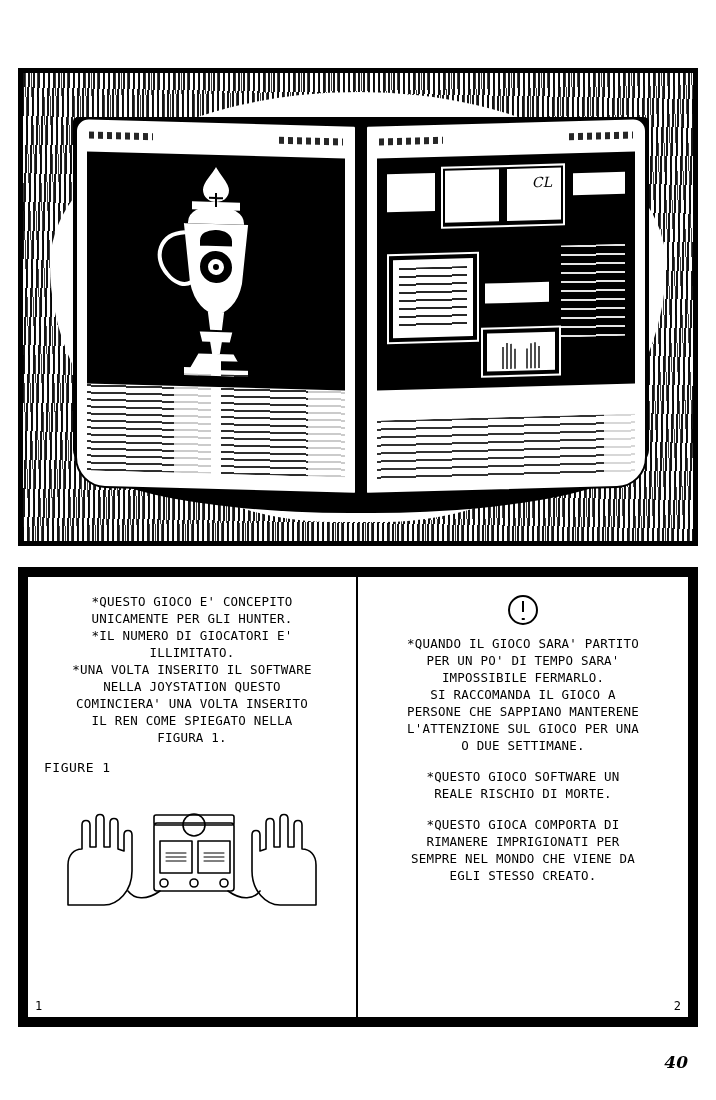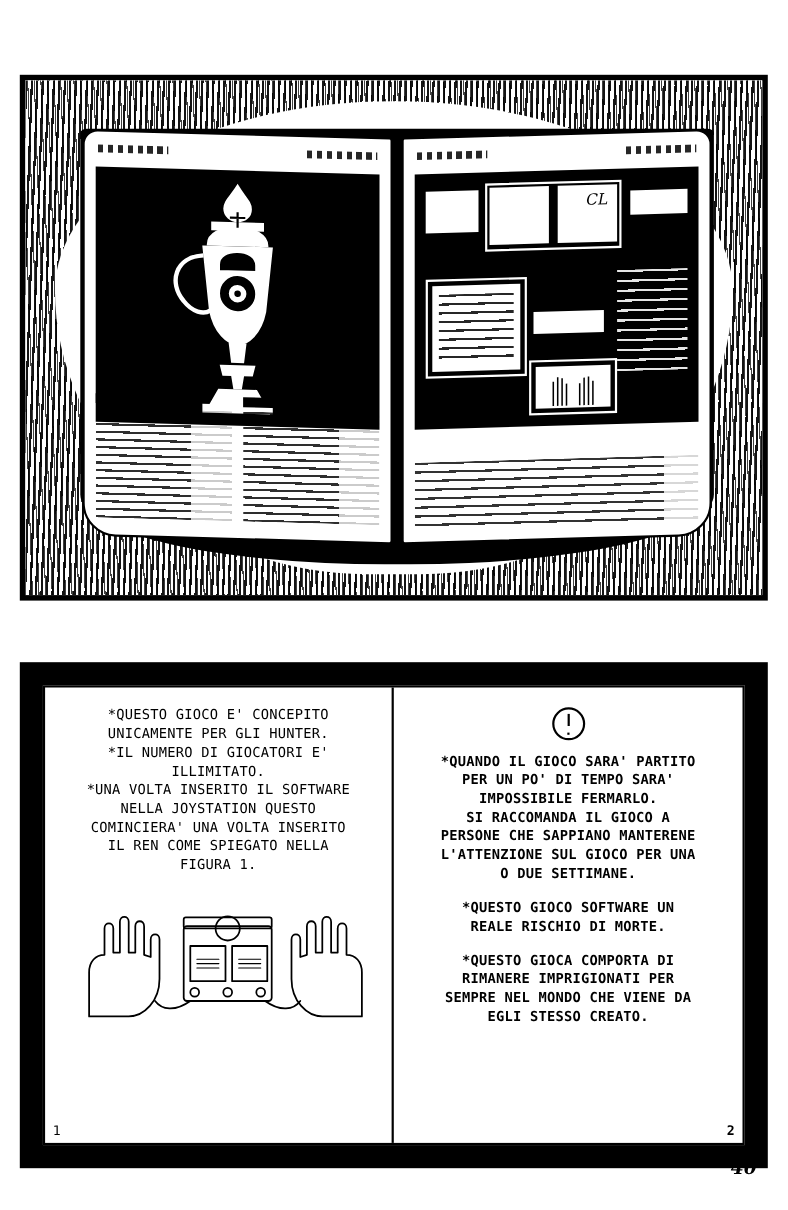--- a/index.html
+++ b/index.html
@@ -167,43 +167,43 @@
     position: absolute;
     border: 2px solid #fff;
     background: #000;
   }
   .white-block { position: absolute; background: #fff; }
 
   
   .panel-bottom {
     position: absolute;
     left: 18px;
-    top: 602px;
+    top: 567px;
     width: 680px;
     height: 460px;
     background: #000;
     box-sizing: border-box;
-    padding: 21px;
+    padding: 8px;
   }
   .inner-frame {
     position: relative;
     width: 100%;
     height: 100%;
     background: #fff;
     border: 2px solid #000;
     box-sizing: border-box;
     display: flex;
   }
   .half {
     position: relative;
     box-sizing: border-box;
     padding: 16px 14px 26px;
   }
   .half.left  { width: 50%; border-right: 2px solid #000; }
-  .half.right { width: 50%; font-weight: bold; }
+  .half.right { width: 50%; }
 
   .manual-text {
     font-family: "DejaVu Sans Mono", monospace;
     font-size: 12.5px;
     line-height: 17px;
     color: #000;
     text-align: center;
     white-space: pre-line;
     letter-spacing: .2px;
   }
@@ -379,20 +379,21 @@
         <div class="manual-text">*QUESTO GIOCO E' CONCEPITO
 UNICAMENTE PER GLI HUNTER.
 *IL NUMERO DI GIOCATORI E'
 ILLIMITATO.
 *UNA VOLTA INSERITO IL SOFTWARE
 NELLA JOYSTATION QUESTO
 COMINCIERA' UNA VOLTA INSERITO
 IL REN COME SPIEGATO NELLA
 FIGURA 1.</div>
 
+        <div class="fig-label">FIGURE 1</div>
 
         <div class="figure-area">
           <svg width="300" height="130" viewBox="0 0 300 130">
             <g fill="none" stroke="#000" stroke-width="1.6" stroke-linejoin="round" stroke-linecap="round">
 
               <path d="M26 126 L26 86 C26 76 32 70 40 70 L40 46 C40 40 48 40 48 46 L48 68
                        L54 68 L54 40 C54 34 62 34 62 40 L62 68
                        L68 68 L68 44 C68 38 76 38 76 44 L76 70
                        L82 72 L82 56 C82 50 90 50 90 56 L90 92
                        C90 112 76 126 62 126 Z"></path>

